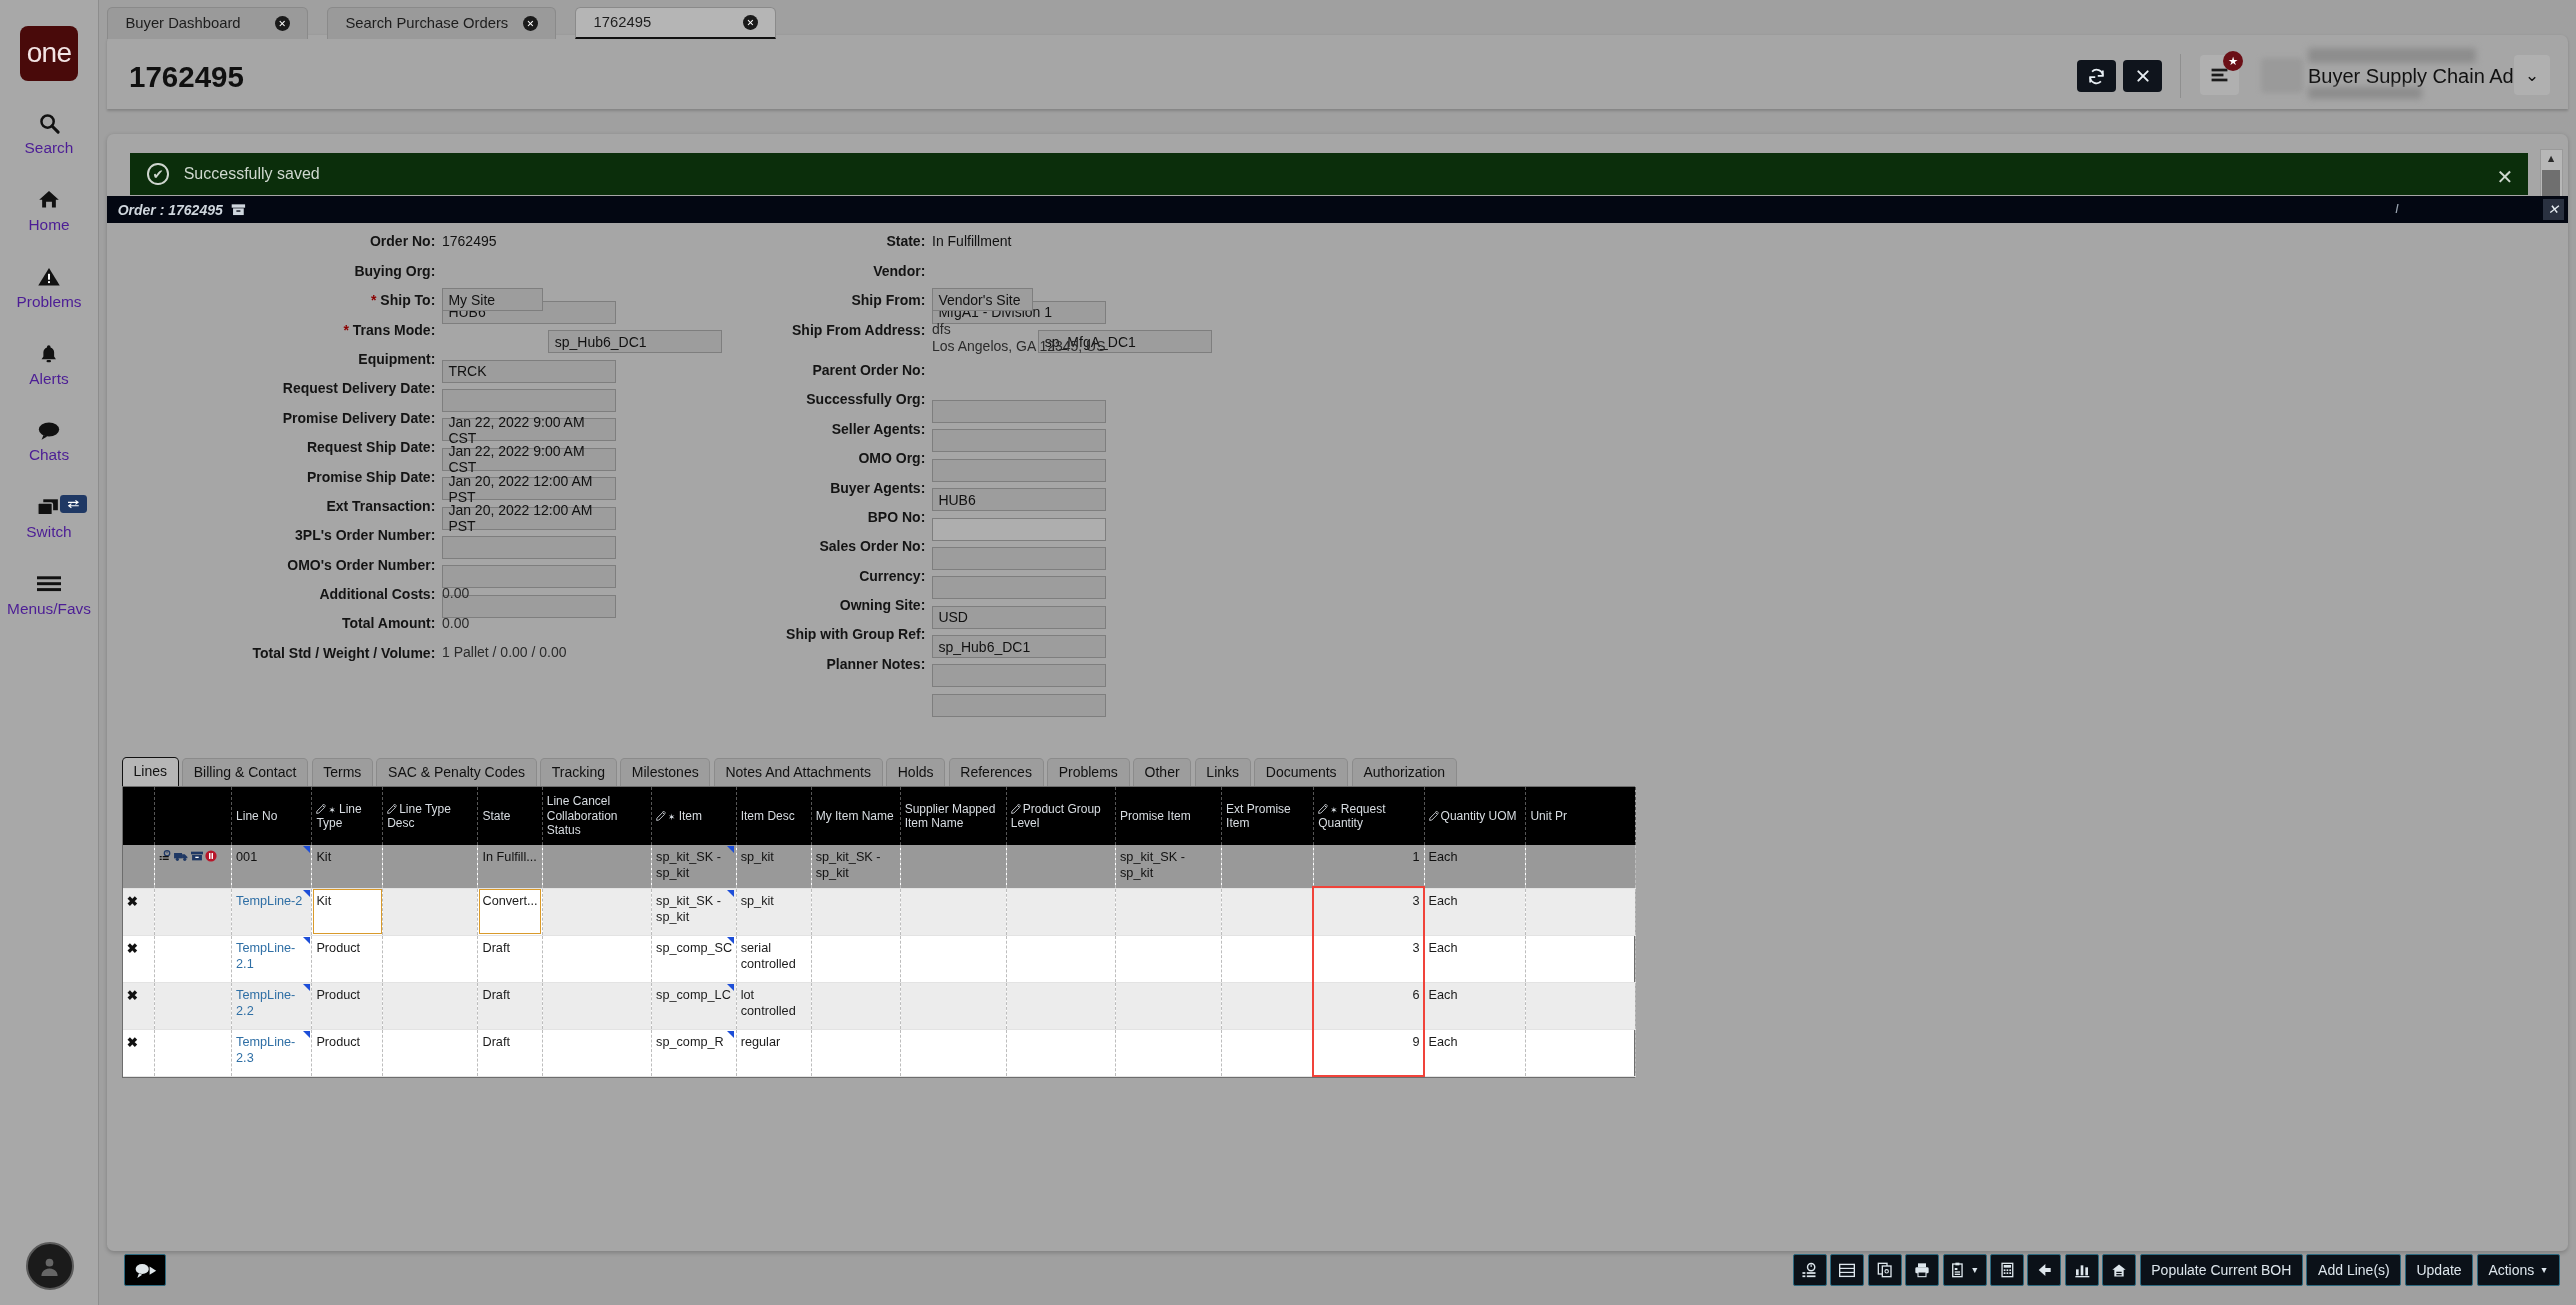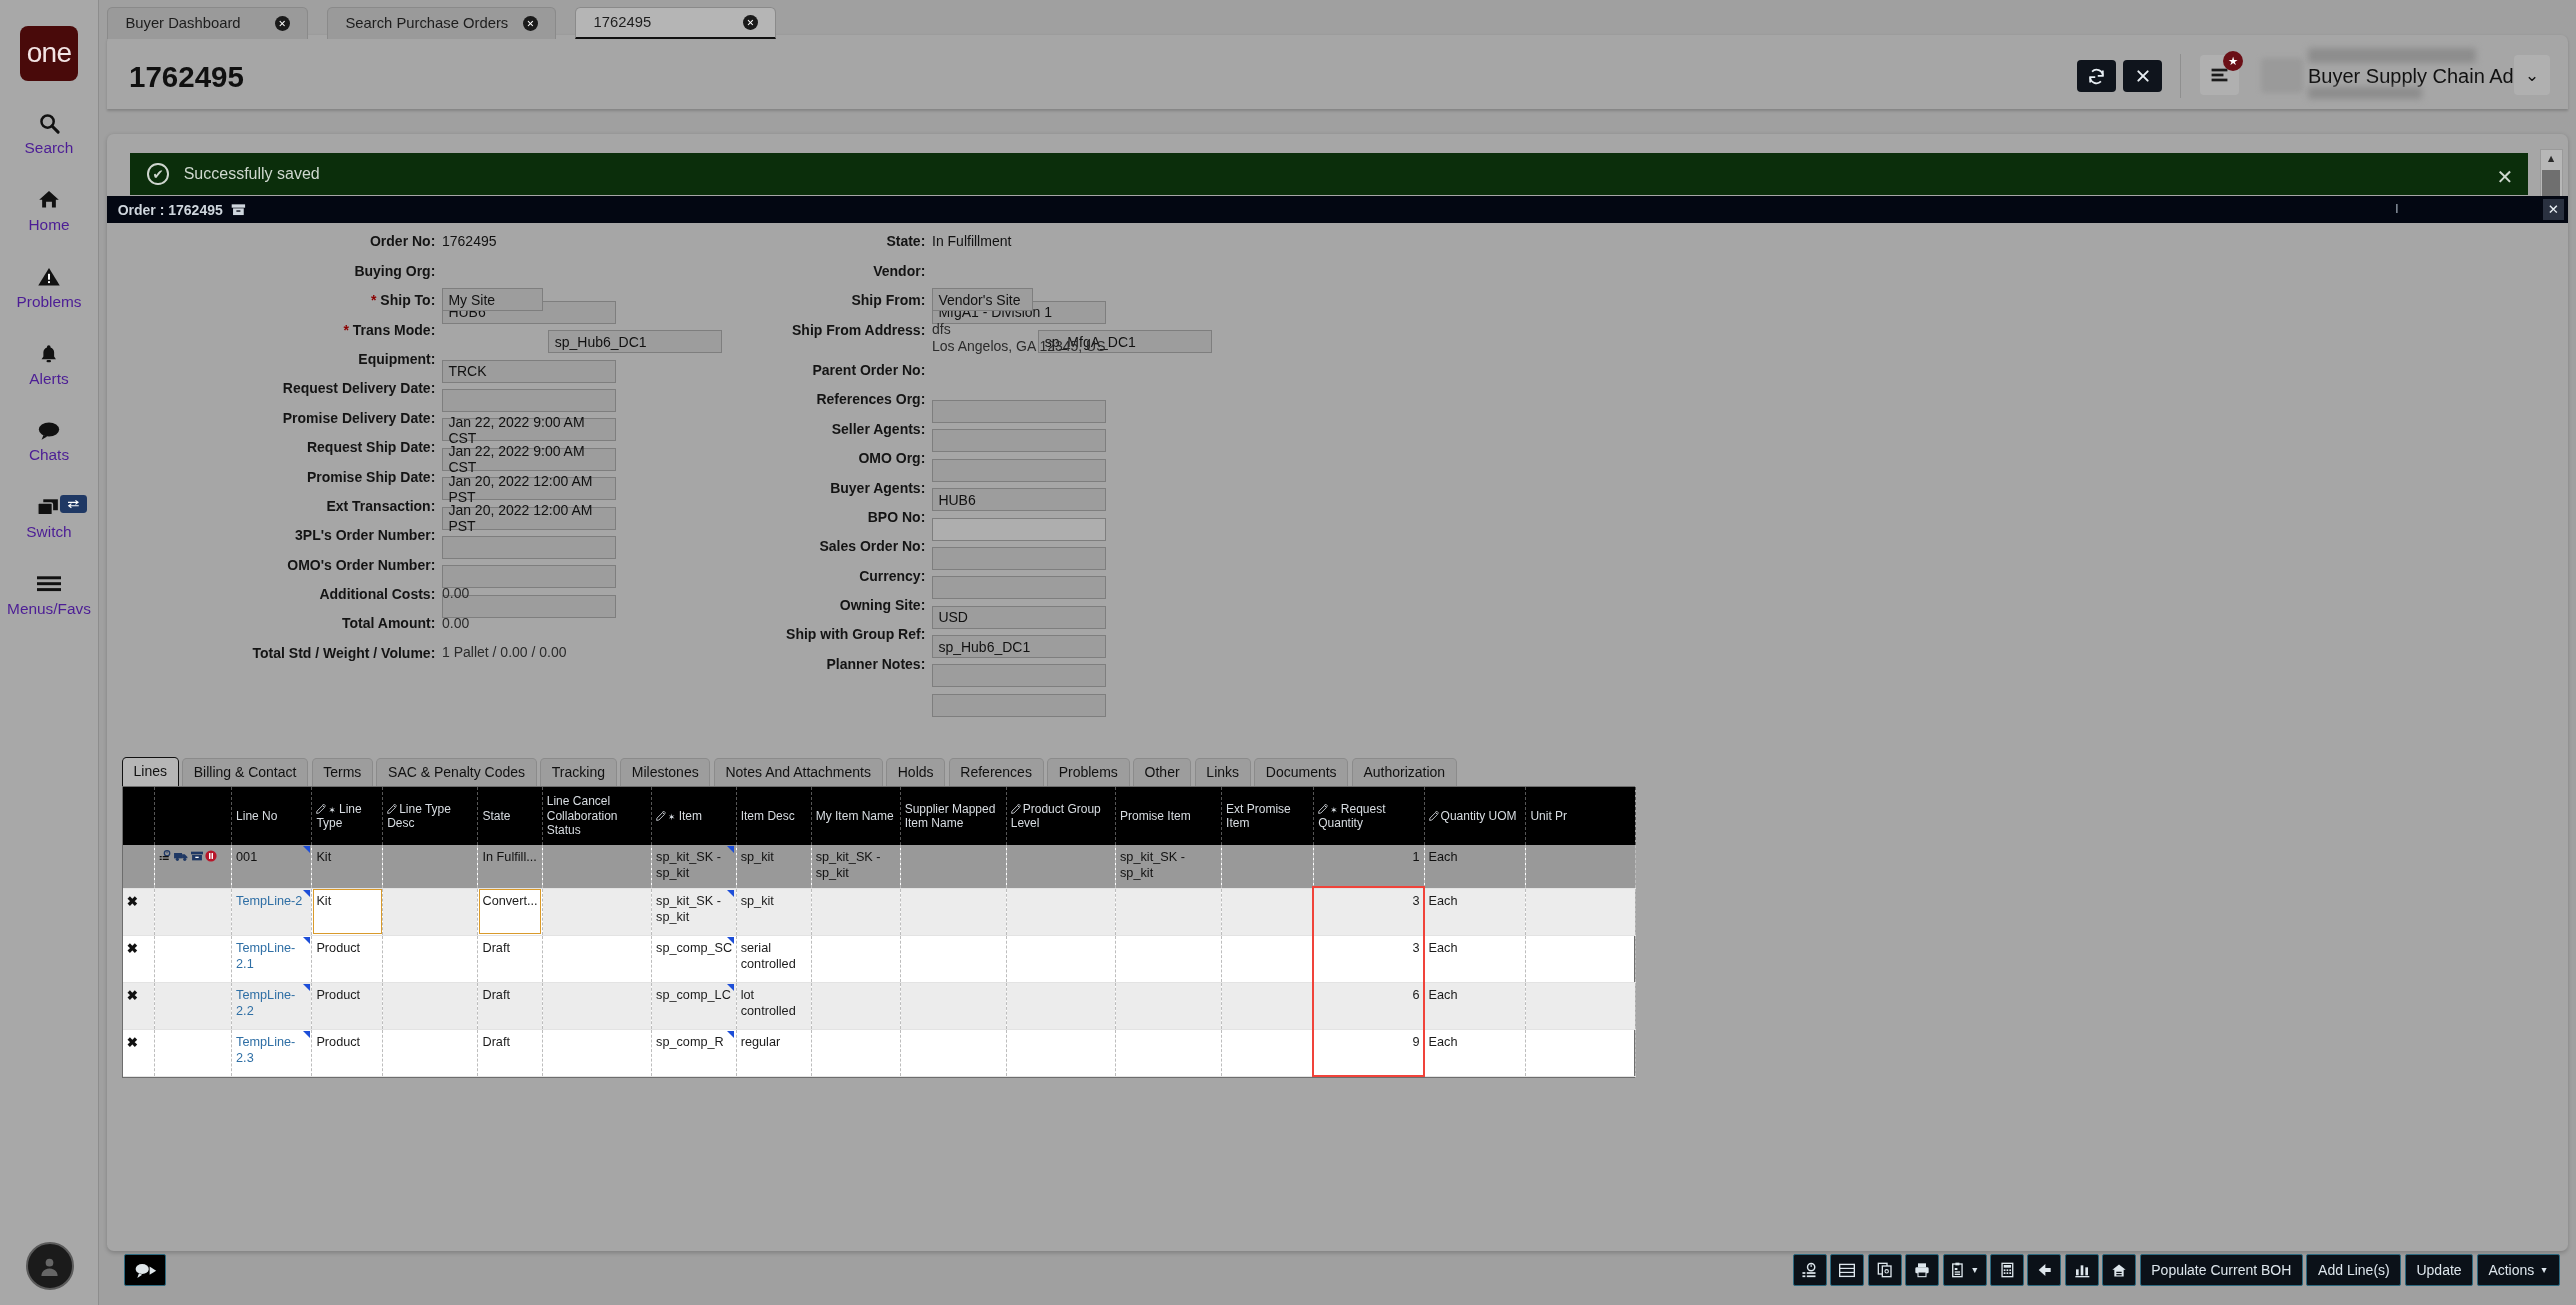--- a/index.html
+++ b/index.html
@@ -131,21 +131,21 @@
     position:absolute; right: 5.4px; top: 14.8px; width: 23px; height: 74px;
     background:#b7b7b7; border: 0.7px solid #9a9a9a;
     display:flex;flex-direction:column;align-items:center;justify-content:space-between;padding:2.7px 0;
   }
   #banner-scroll .arr { font-size: 10.7px; color:#2a2a2a; }
   #banner-scroll .thumb { width:17.4px;height:32px;background:#6f6f6f;}
 
   
   #orderbar {
     position:absolute; left:0; top:62px; right:0; height: 27px;
-    background:#030712; display:flex; align-items:center; padding-left: 10.7px; gap: 8px;
+    background:#030712; display:flex; align-items:center; padding-left: 10.7px; gap: 8px; font-style: italic;
   }
   #orderbar .t { color:#cfd6dd; font-size: 14px; font-weight:700; }
   #orderbar-x {
     position:absolute; right:4px; top:2.7px; width:21.5px;height:21.5px;background:#2a3140;
     display:flex;align-items:center;justify-content:center;color:#e8eef3;font-size:13.4px;cursor:pointer;
   }
   #orderbar-cursor { position:absolute; left: 2288px; top: 5.4px; color:#9aa4b0; font-size: 13.4px; }
 
   
   #form { position:absolute; left:0; top:90px; right:0; height: 530px; }
@@ -486,21 +486,21 @@
         <div>
           <div class="ftext">dfs</div>
           <div class="ftext" style="padding-top:0">Los Angelos, GA 12345, US</div>
         </div>
       </div>
       <div class="frow">
         <div class="flabel">Parent Order No:</div>
         <div class="fin w260"></div>
       </div>
       <div class="frow">
-        <div class="flabel">References Org:</div>
+        <div class="flabel">Successfully Org:</div>
         <div class="fin w260"></div>
       </div>
       <div class="frow">
         <div class="flabel">Seller Agents:</div>
         <div class="fin w260"></div>
       </div>
       <div class="frow">
         <div class="flabel">OMO Org:</div>
         <div class="fin w260">HUB6</div>
       </div>

